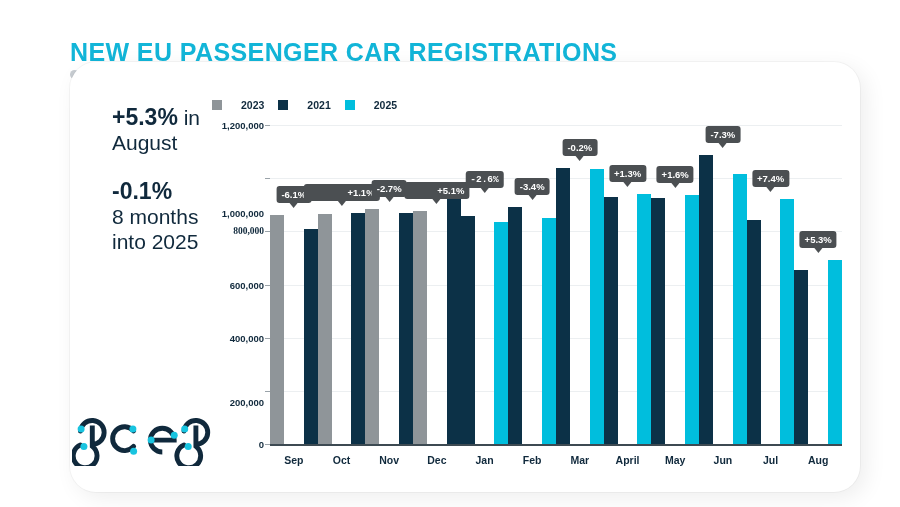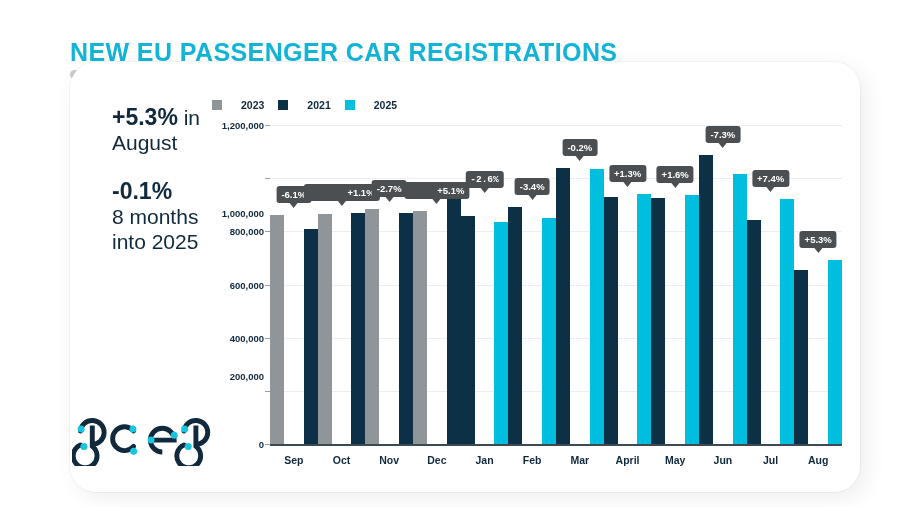--- a/index.html
+++ b/index.html
@@ -221,24 +221,24 @@
   </div>
   <div class="legend-item">
     <span class="legend-swatch" style="background:#00bedd"></span>
     <span class="legend-label">2025</span>
   </div>
 </div>
 
 <div class="plot">
   <div class="yaxis">
       <div class="ytick" style="top: 319px;">0</div>
-      <div class="ytick" style="top: 251px; margin-left: 43px;">200,000</div>
+      <div class="ytick" style="top: 277px; margin-left: 43px;">200,000</div>
       <div class="ytick" style="top: 212.667px;">400,000</div>
       <div class="ytick" style="top: 159.5px;">600,000</div>
-      <div class="ytick" style="top: 106.333px;">800,000</div>
+      <div class="ytick" style="top: 106.333px; font-family: Liberation Serif, serif;">800,000</div>
       <div class="ytick" style="top: 53.1667px; margin-top: 35px;">1,000,000</div>
       <div class="ytick" style="top: 0px;">1,200,000</div>
     </div>
   <div class="grid">
       <div class="gridline zero" style="top: 319px;"></div>
       <div class="tickmark" style="top: 319px;"></div>
       <div class="gridline" style="top: 265.833px;"></div>
       <div class="tickmark" style="top: 265.833px;"></div>
       <div class="gridline" style="top: 212.667px;"></div>
       <div class="tickmark" style="top: 212.667px;"></div>

